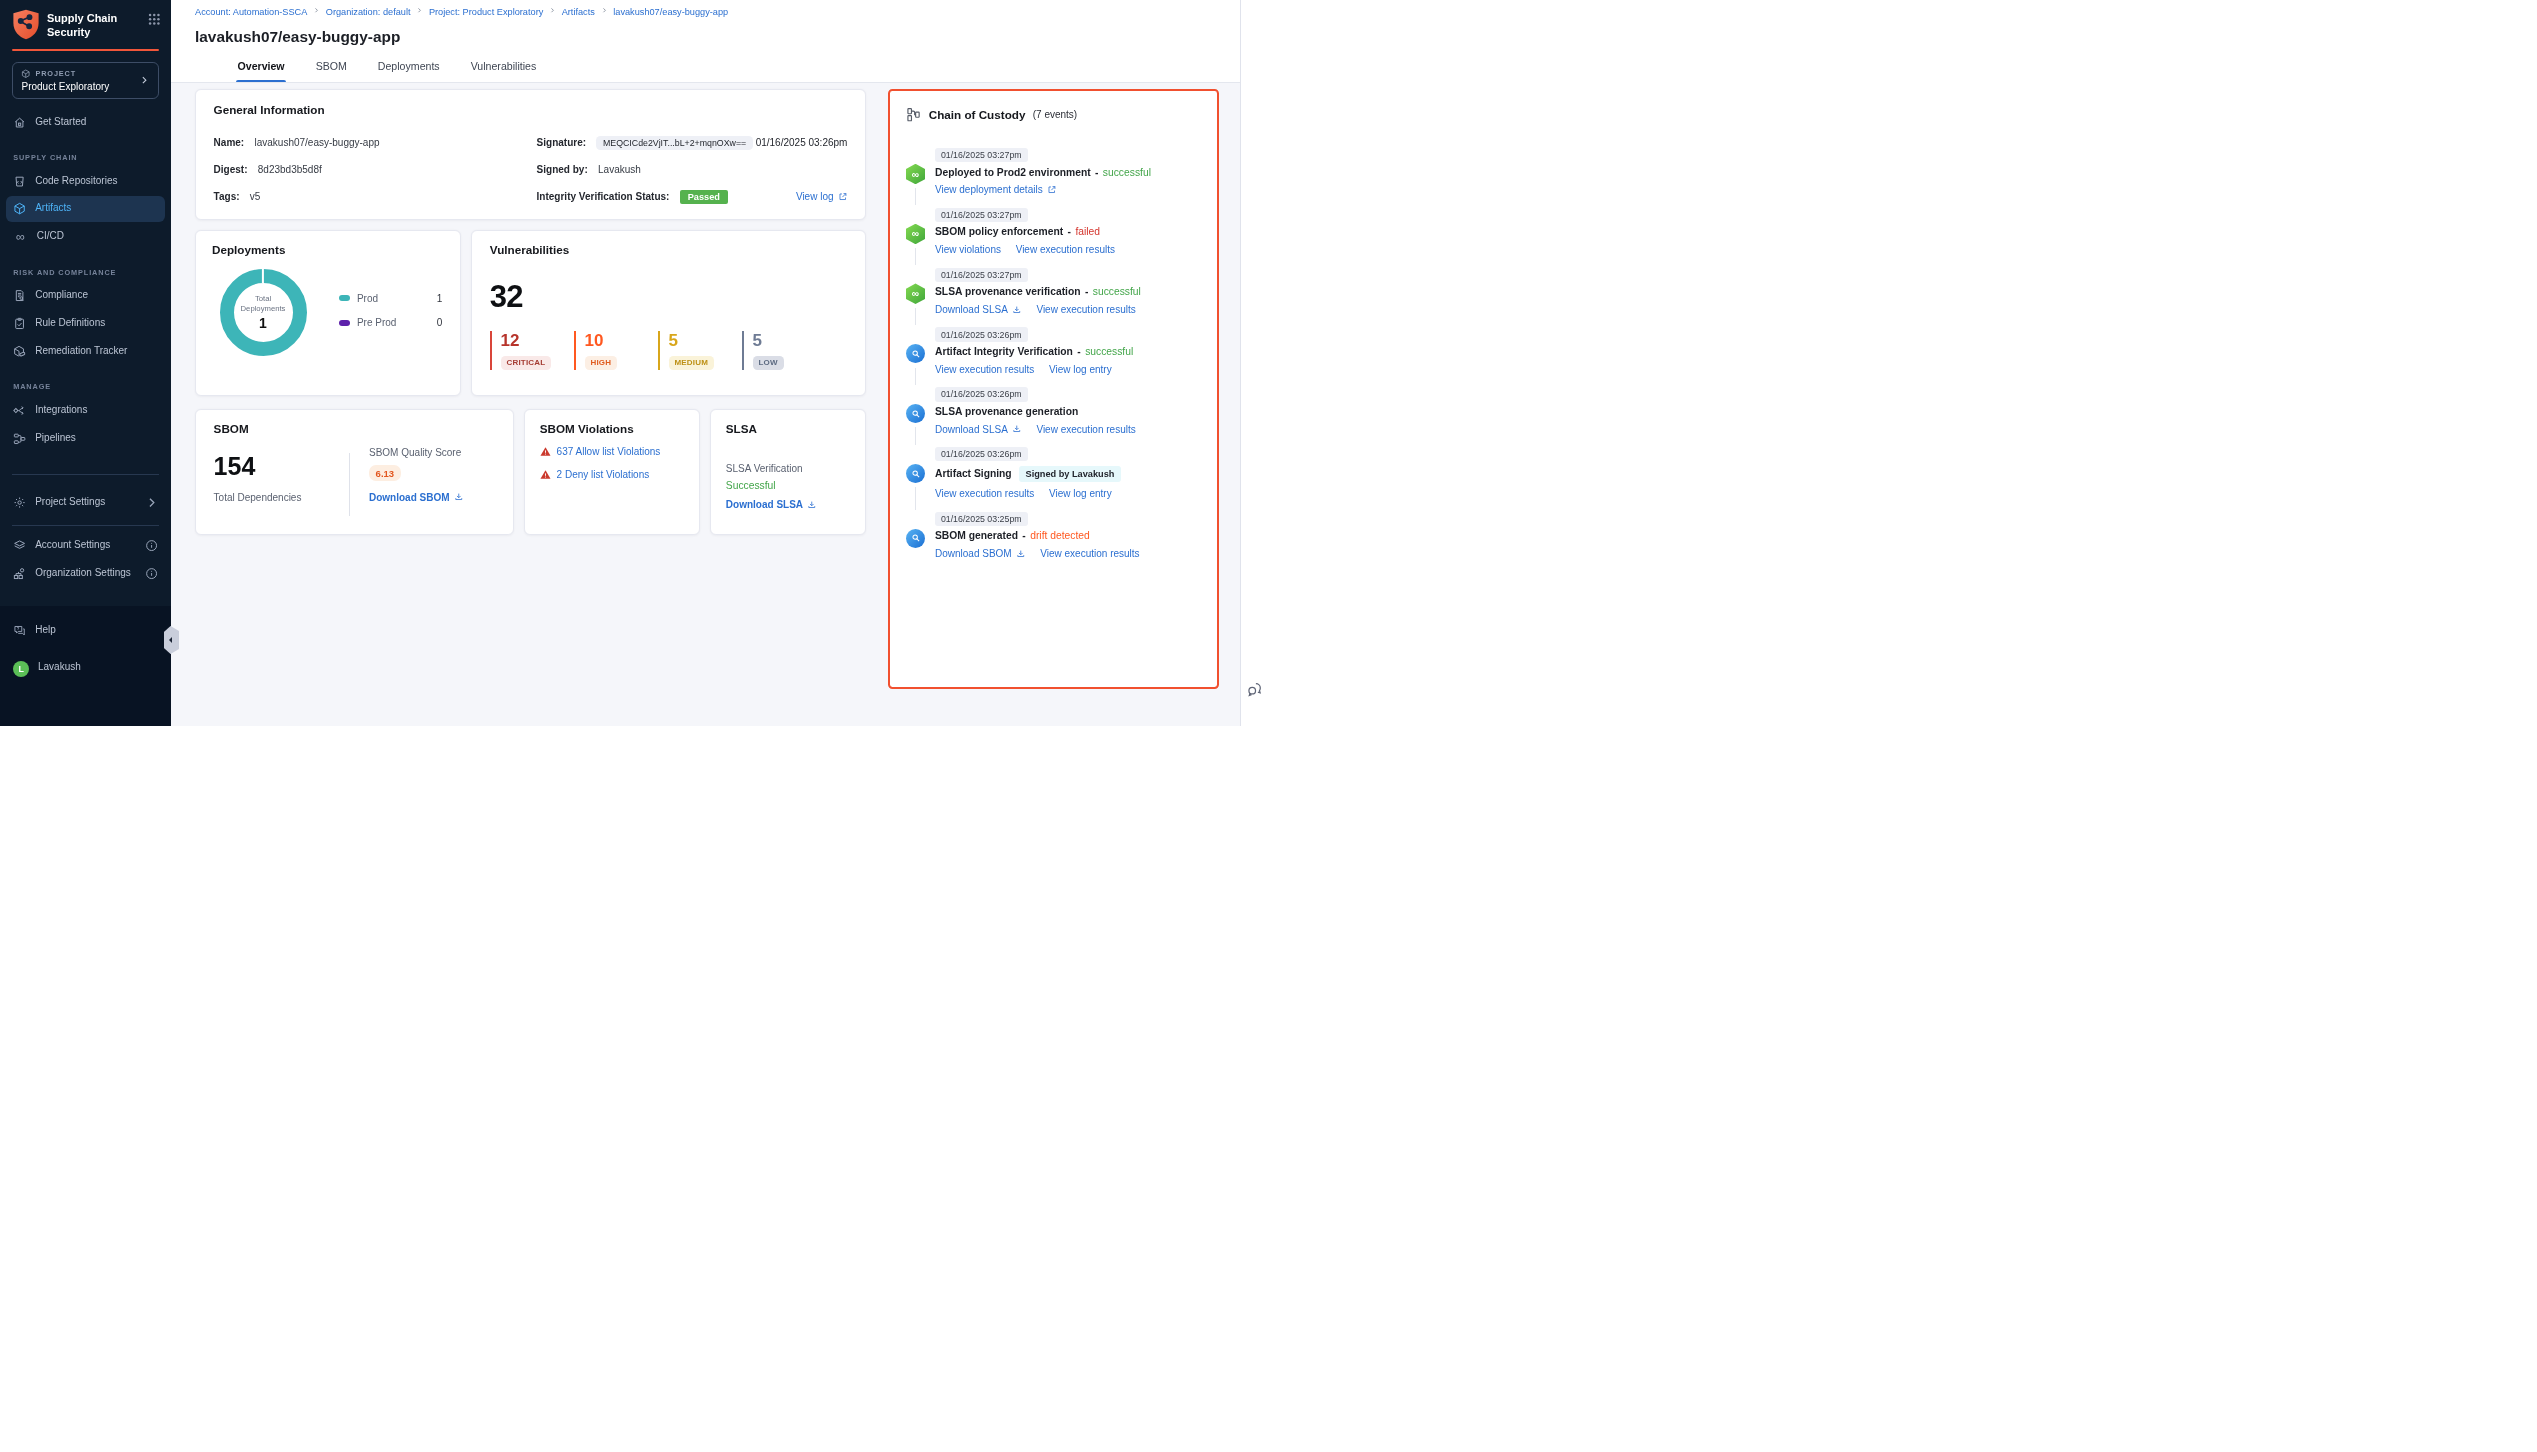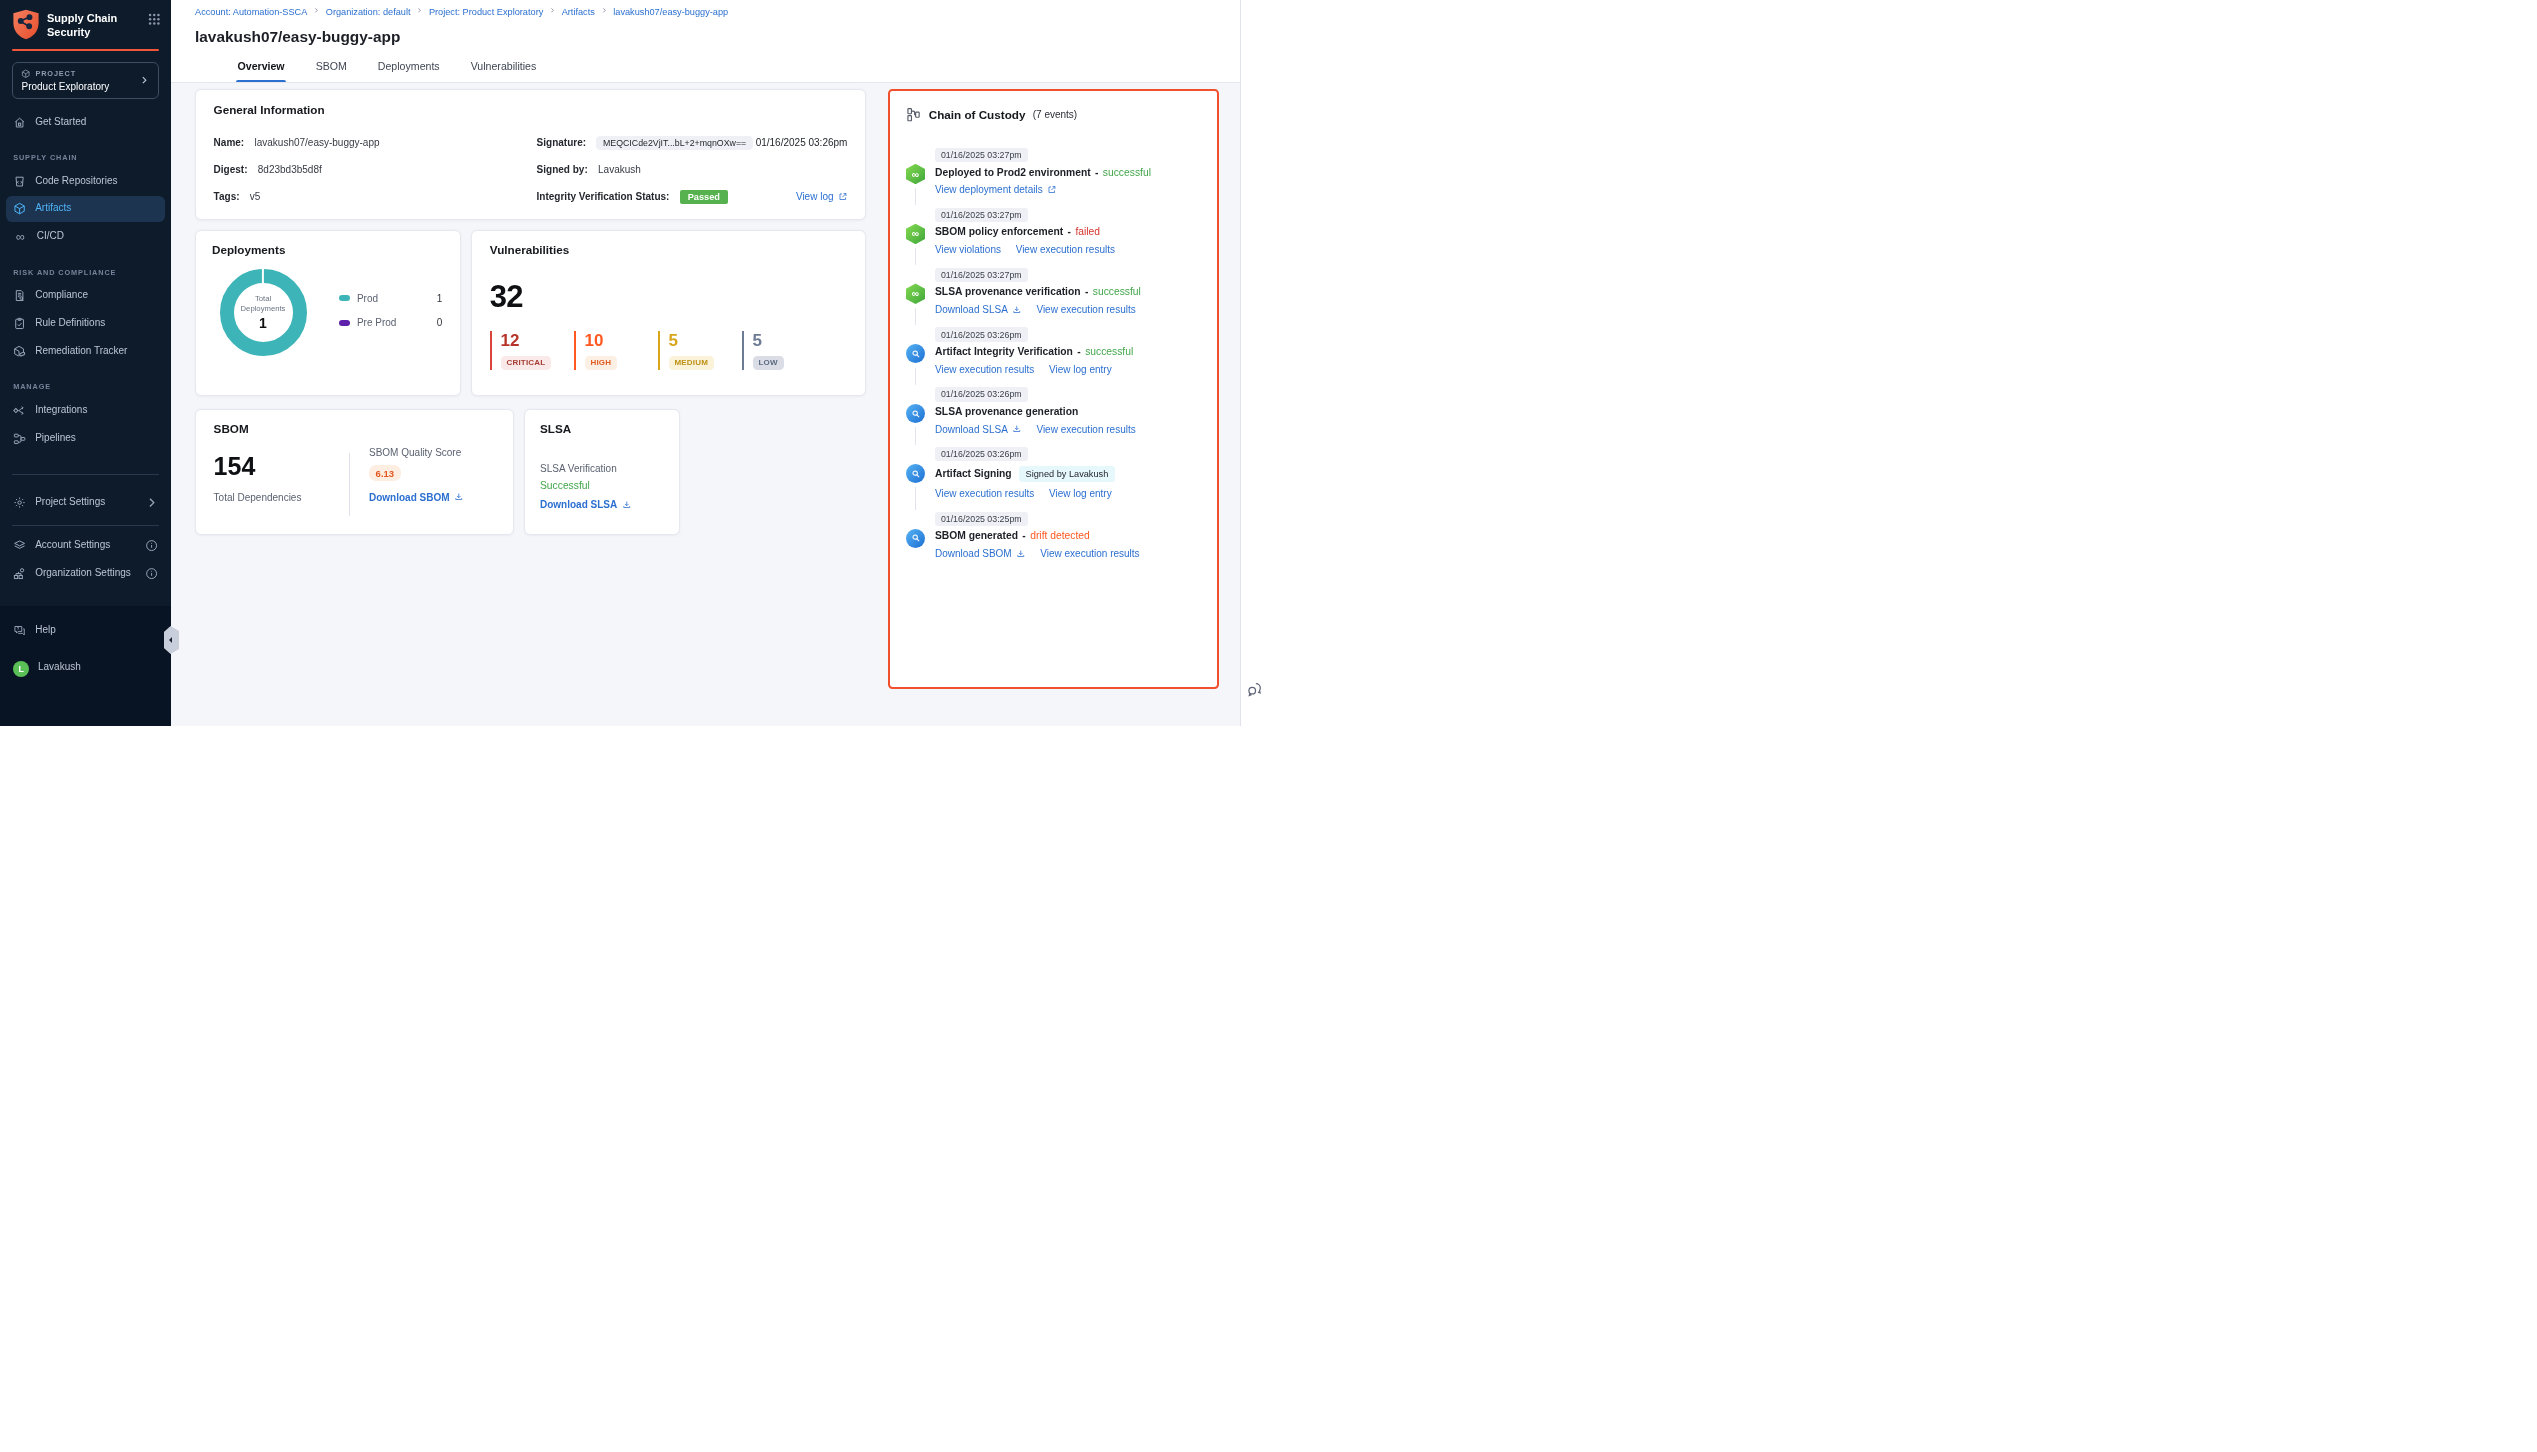--- a/index.html
+++ b/index.html
@@ -119,21 +119,21 @@
   .event:not(:last-child)::before { content:""; position:absolute; left:8.8px; top:41px; bottom:-10.3px; width:1.5px; background:#e2e5ec; }
   .evt-icon { position:absolute; left:0; top:17.6px; width:19px; height:19px; display:flex; align-items:center; justify-content:center; }
   .hexa { width:19px; height:20.6px; clip-path:polygon(50% 0,100% 25%,100% 75%,50% 100%,0 75%,0 25%); background:linear-gradient(135deg,#85da51,#3fa63a); color:#fff; font-weight:bold; font-size:10.3px; display:flex; align-items:center; justify-content:center; }
   .scan-circle { width:19px; height:19px; border-radius:50%; background:linear-gradient(135deg,#58b3f3,#1b6fd3); display:flex; align-items:center; justify-content:center; }
   .scan-circle svg { width:9.5px; height:9.5px; }
   .ts-pill { display:inline-block; background:#eef0f6; color:#3c4049; font-size:8.8px; padding:2.2px 5.9px; border-radius:2.9px; margin-bottom:4.4px; }
   .evt-title-row { font-size:10.3px; font-weight:bold; color:#1c1f26; display:flex; align-items:center; gap:4.4px; flex-wrap:wrap; }
   .evt-status { font-weight:normal; }
   .st-success { color:#42a549; } .st-failed { color:#d4342c; } .st-drift { color:#ff5820; }
   .evt-sep { font-weight:bold; color:#1c1f26; }
-  .signed-badge { background:#e6f8fb; color:#23262e; font-weight:normal; font-size:9.2px; padding:2.9px 6.6px; border-radius:2.9px; margin-left:2.9px; }
+  .signed-badge { background:#e6f8fb; color:#23262e; font-weight:bold; font-size:9.2px; padding:2.9px 6.6px; border-radius:2.9px; margin-left:2.9px; }
   .evt-links { display:flex; gap:14.7px; margin-top:6.6px; align-items:center; }
 
   
   .right-rail { width:29px; flex-shrink:0; background:#fff; border-left:0.7px solid #e0e3ec; position:relative; }
   .feedback-icon { position:absolute; bottom:28px; left:5.1px; width:17.6px; height:17.6px; cursor:pointer; color:#5f6577; }
 </style>
 </head>
 <body>
 
 <div class="app">
@@ -470,20 +470,39 @@
               <div><a class="link">
                     <span>Download SBOM</span>
                 <svg viewBox="0 0 24 24" fill="none" stroke="currentColor" stroke-width="2">
                       <path d="M12 4v10M7.5 10L12 14.5 16.5 10"></path>
                       <path d="M4.5 15.5v3.5h15v-3.5"></path>
                     </svg>
                   </a></div>
             </div>
           </section>
 
+          <section class="card viol-card">
+            <div class="card-title">SBOM Violations</div>
+            <div class="viol-row">
+              <svg viewBox="0 0 24 24">
+                  <path d="M12 2.5L23 21H1z" fill="#cb3a2e"></path>
+                  <rect x="11" y="9" width="2" height="6" rx="1" fill="#fff"></rect>
+                  <circle cx="12" cy="17.6" r="1.2" fill="#fff"></circle>
+                </svg>
+              <a class="link">637 Allow list Violations</a>
+            </div>
+            <div class="viol-row">
+              <svg viewBox="0 0 24 24">
+                  <path d="M12 2.5L23 21H1z" fill="#cb3a2e"></path>
+                  <rect x="11" y="9" width="2" height="6" rx="1" fill="#fff"></rect>
+                  <circle cx="12" cy="17.6" r="1.2" fill="#fff"></circle>
+                </svg>
+              <a class="link">2 Deny list Violations</a>
+            </div>
+          </section>
 
           <section class="card slsa-card">
             <div class="card-title">SLSA</div>
             <div class="muted-lbl">SLSA Verification</div>
             <div class="slsa-success">Successful</div>
             <div><a class="link">
                   <span>Download SLSA</span>
               <svg viewBox="0 0 24 24" fill="none" stroke="currentColor" stroke-width="2">
                     <path d="M12 4v10M7.5 10L12 14.5 16.5 10"></path>
                     <path d="M4.5 15.5v3.5h15v-3.5"></path>

